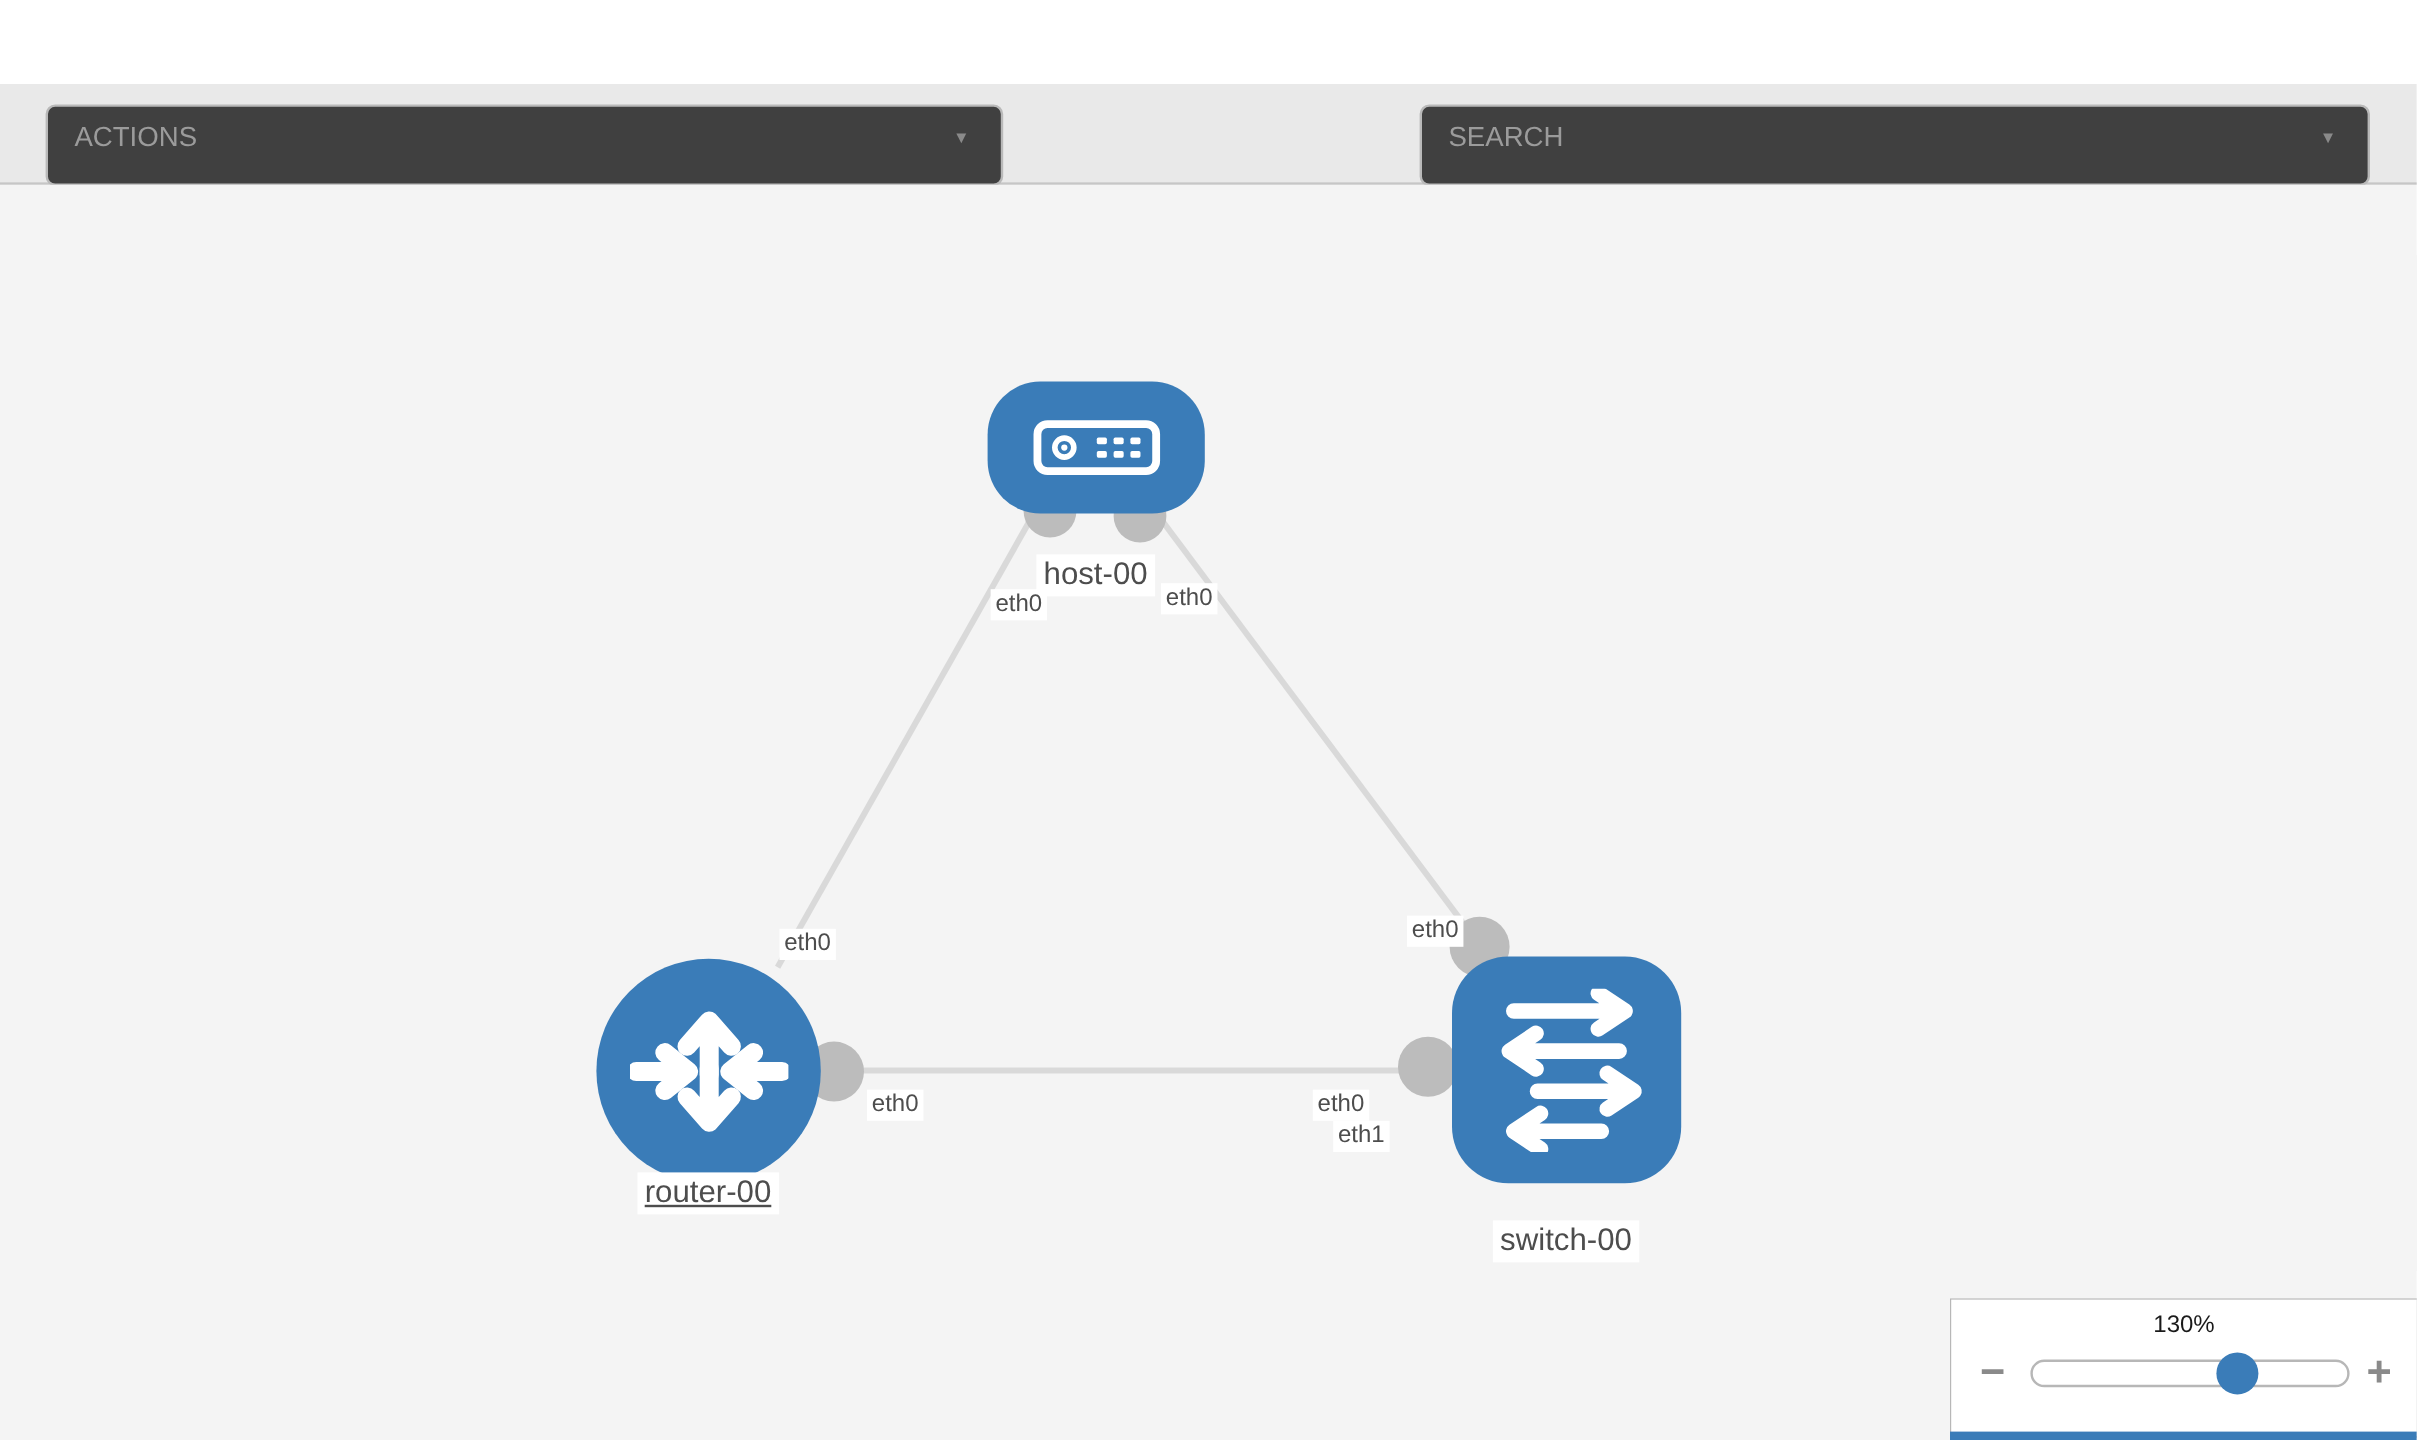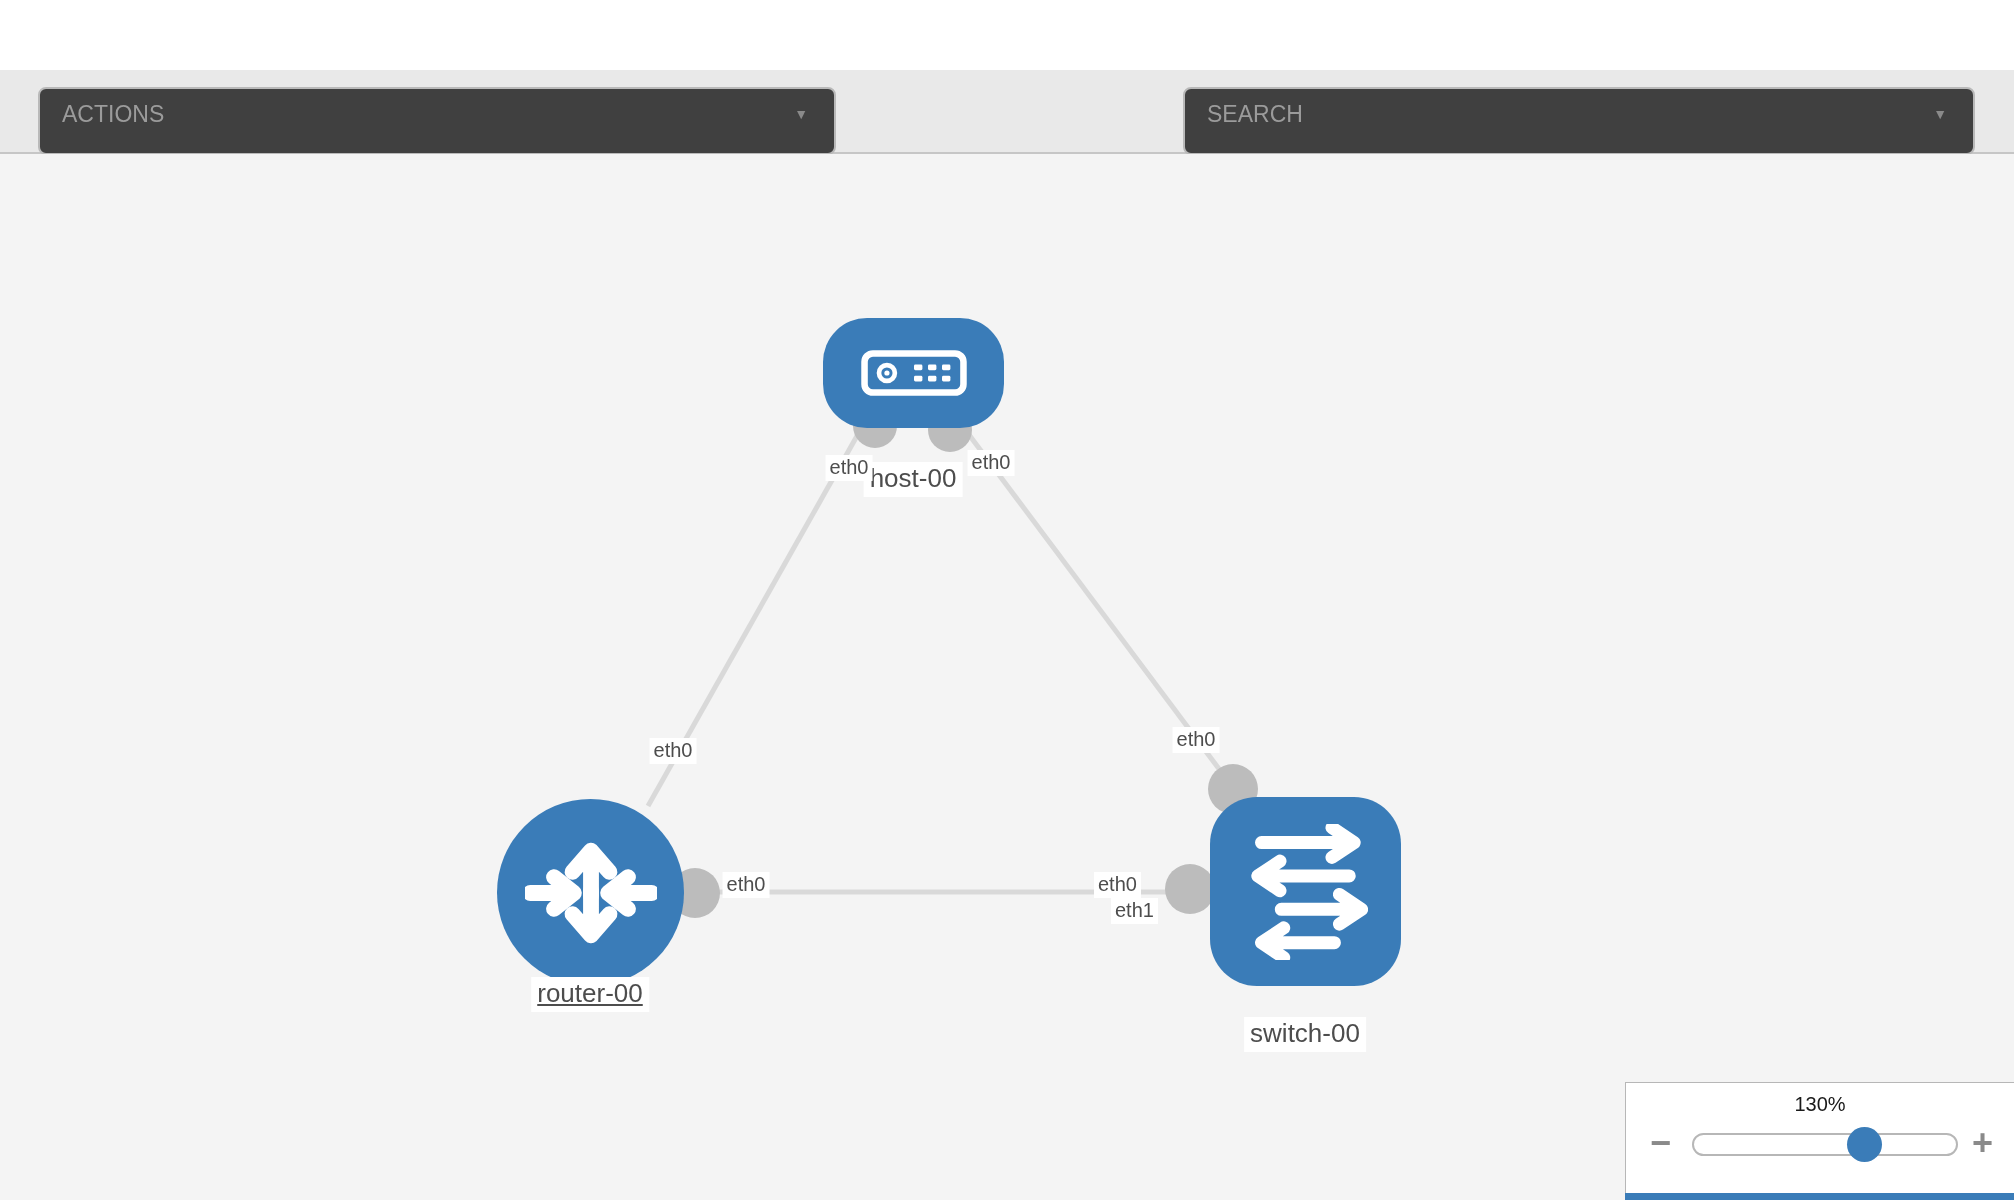--- a/index.html
+++ b/index.html
@@ -35,21 +35,21 @@
     background:#f4f4f4; }
   .edges { position:absolute; left:0; top:0; }
   .node { position:absolute; background:#3a7cb8; display:flex;
     align-items:center; justify-content:center; cursor:pointer; }
   .node-host   { left:823px; top:164px; width:181px; height:110px; border-radius:44px; }
   .node-router { left:497px; top:645px; width:187px; height:187px; border-radius:50%; }
   .node-switch { left:1210px; top:643px; width:191px; height:189px; border-radius:47px; }
   .node-label { position:absolute; background:#fff; color:#4d4d4d; font-size:26px;
     padding:1px 6px 3px; white-space:nowrap; transform:translateX(-50%);margin-top:20px; }
   .port-badge { position:absolute; background:#fff; color:#4d4d4d; font-size:20px;
-    padding:1px 4px 2px; white-space:nowrap; }
+    padding:1px 4px 2px; white-space:nowrap;margin-top:36px; }
   .pb-center { transform:translateX(-50%); }
 
   
   .zoom-panel { position:absolute; left:1625px; top:1082px; width:390px; height:116px;
     background:#fff; border:1px solid #b7b7b7; }
   .zoom-level { position:absolute; left:0; top:10px; width:100%; text-align:center;
     font-size:20px; color:#1a1a1a; }
   .zoom-minus,.zoom-plus { position:absolute; top:40px; font-size:36px; font-weight:bold;
     color:#8a8a8a; cursor:pointer; line-height:40px; }
   .zoom-minus { left:24px; }

